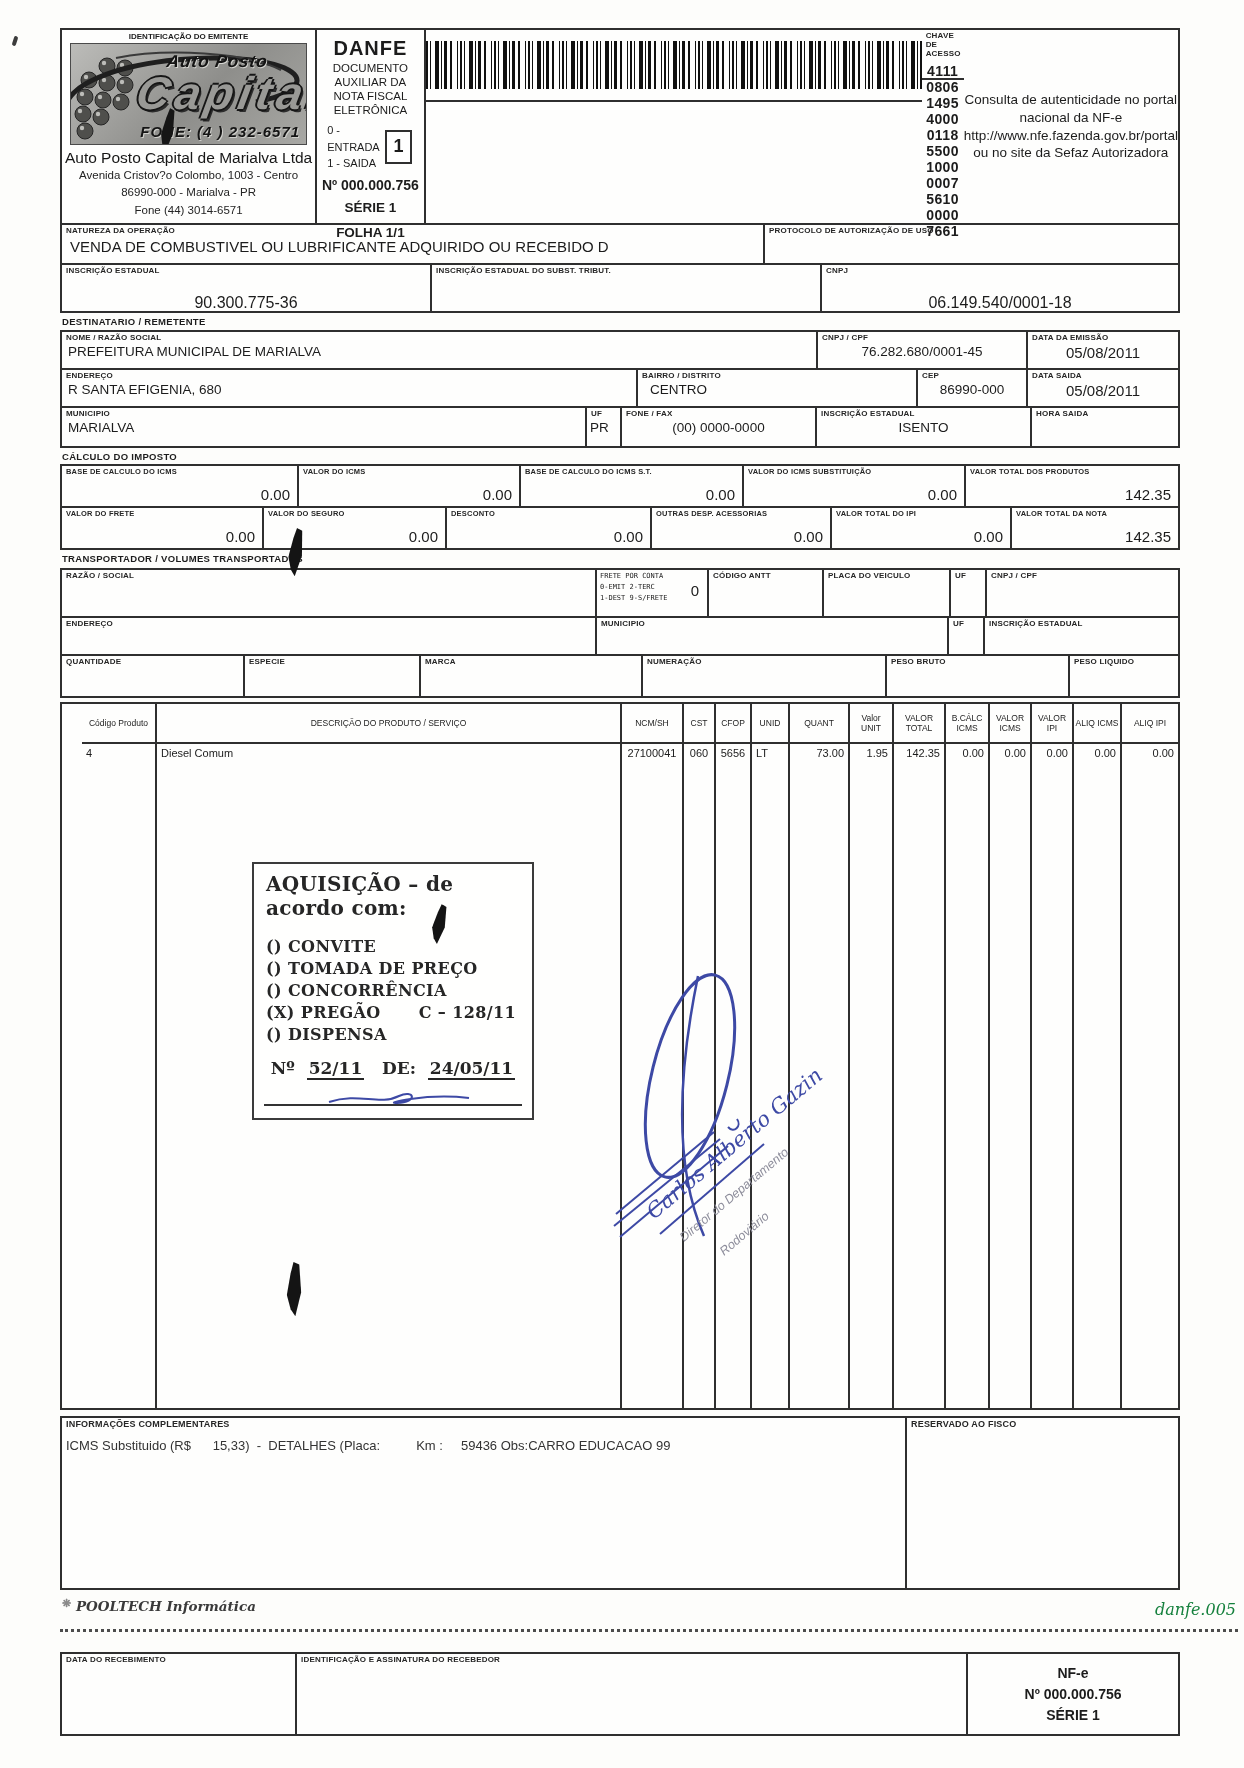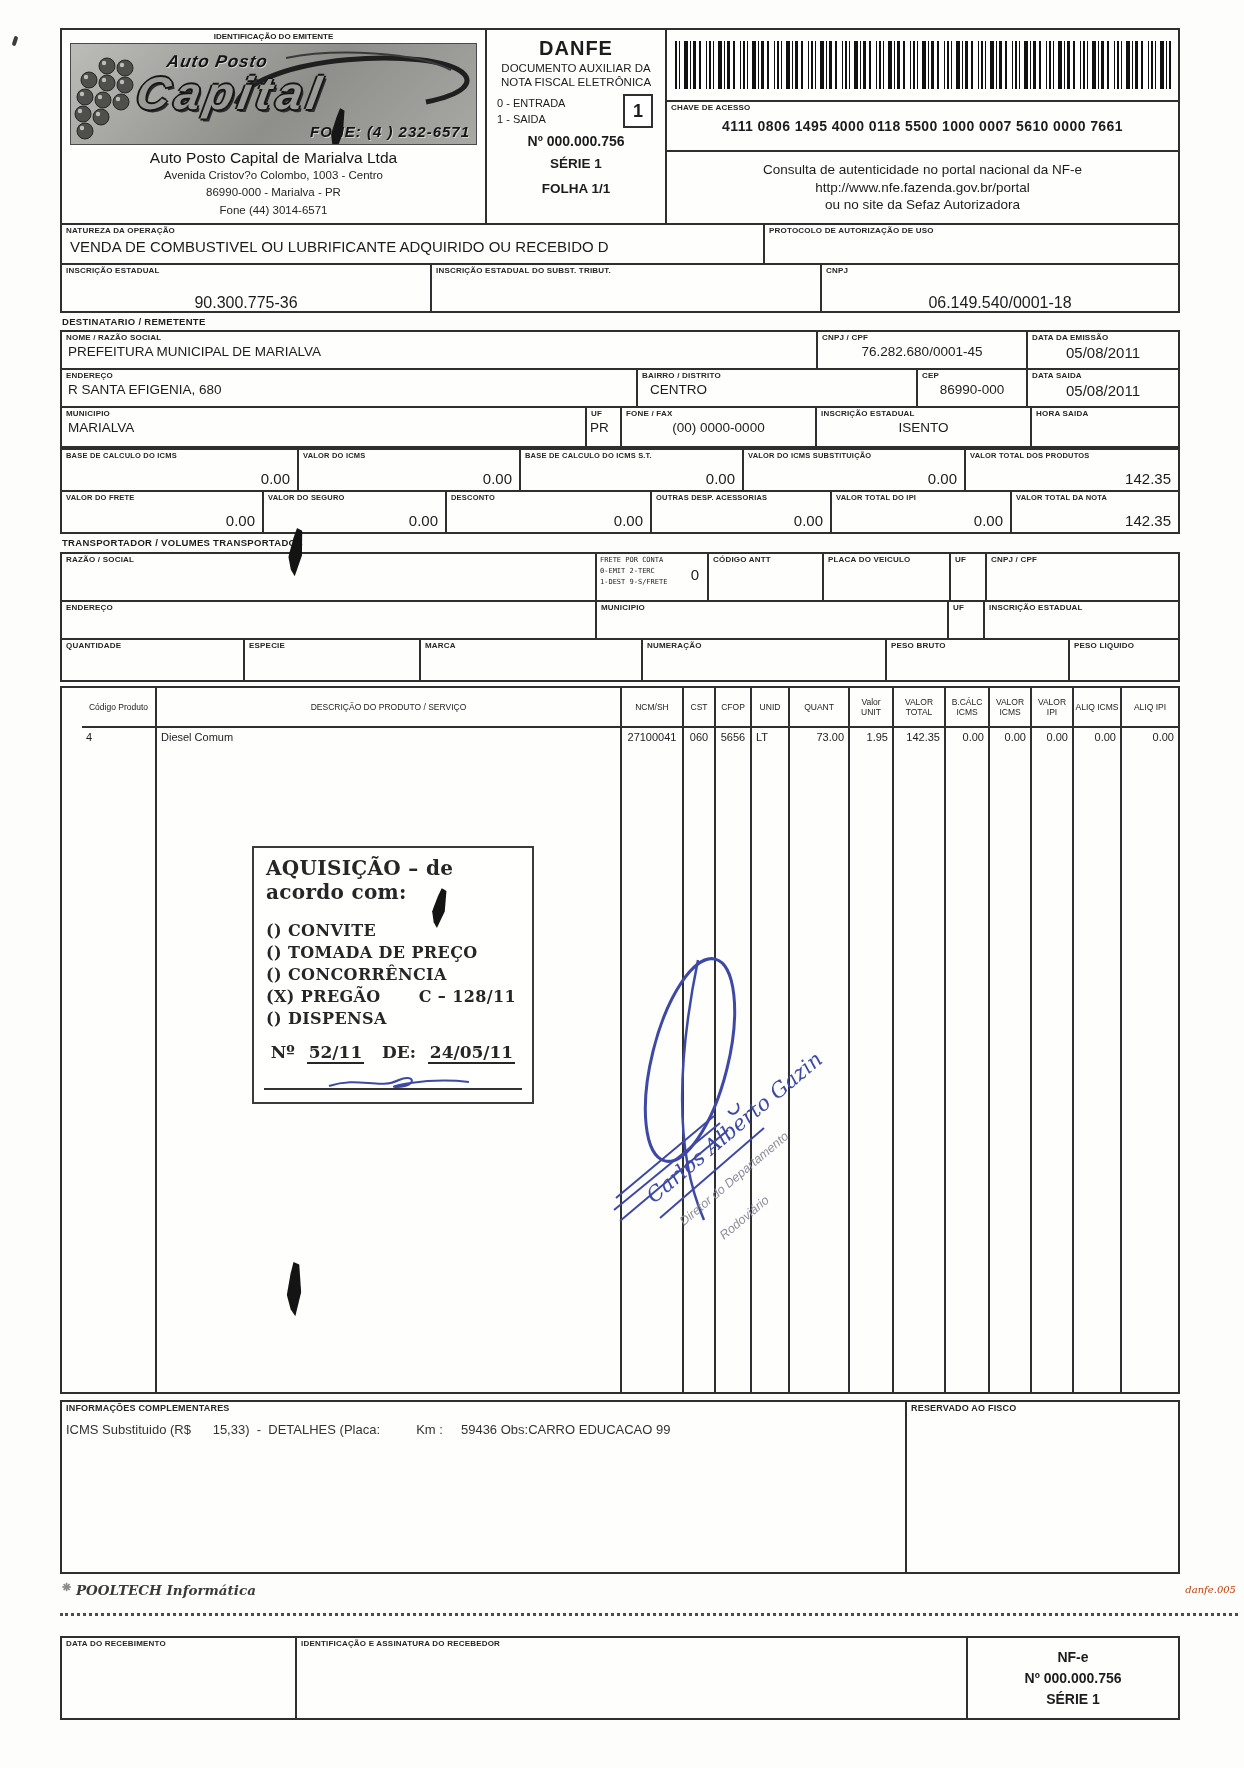--- a/index.html
+++ b/index.html
@@ -43,21 +43,21 @@
   .danfe-title { font-size:20px; font-weight:bold; letter-spacing:1px; }
   .danfe-sub { font-size:11.5px; line-height:1.22; margin-top:1px; padding:0 8px; }
   .io { display:flex; align-items:center; justify-content:space-between; padding:5px 12px 0 10px; text-align:left; }
   .io-lines { font-size:11px; line-height:1.5; }
   .io-box { width:30px; height:34px; border:2px solid #2f2f2f; font-size:18px; font-weight:bold;
             display:flex; align-items:center; justify-content:center; background:#fff; }
   .danfe-num { font-size:14px; font-weight:bold; margin-top:5px; }
   .danfe-serie { font-size:13.5px; font-weight:bold; margin-top:7px; }
   .danfe-folha { font-size:13.5px; font-weight:bold; margin-top:10px; }
 
-  .h-right { flex:1; display:flex; flex-direction:column; }
+  .h-right { flex:1; display:flex; }
   .bar-wrap { height:72px; border-bottom:2px solid #2f2f2f; display:flex; align-items:center; justify-content:center; }
   .barcode { width:496px; height:48px;
     background:repeating-linear-gradient(90deg,
       #111 0 2px, #fff 2px 4px, #111 4px 5px, #fff 5px 9px,
       #111 9px 13px, #fff 13px 15px, #111 15px 16px, #fff 16px 18px,
       #111 18px 21px, #fff 21px 24px, #111 24px 26px, #fff 26px 31px,
       #111 31px 32px, #fff 32px 34px); }
   .chave-box { height:50px; border-bottom:2px solid #2f2f2f; }
   .chave-val { font-size:14px; font-weight:bold; text-align:center; margin-top:5px; letter-spacing:0.4px; }
   .consulta { flex:1; display:flex; flex-direction:column; justify-content:center;
@@ -121,21 +121,21 @@
   .info { height:174px; display:flex; }
   .info-left { width:845px; }
   .info-text { font-size:13px; padding:8px 8px 0 4px; white-space:pre-wrap; color:#333; }
 
   
   .footrow { height:46px; position:relative; }
   .brand { position:absolute; left:2px; top:8px; font-family:"DejaVu Serif", serif;
            font-style:italic; font-weight:bold; font-size:13.5px; color:#3a3a3a; }
   .brand-icon { display:inline-block; color:#8a8a8a; font-size:11px; transform:translateY(-4px); font-style:normal; }
   .docref { position:absolute; right:-56px; top:10px; font-family:"DejaVu Serif", serif;
-            font-style:italic; font-size:10px; color:#c2410c; }
+            font-style:italic; font-size:16px; color:#15803d; }
   .dotline { position:absolute; left:0; bottom:4px; width:1178px; border-bottom:3px dotted #4c4c4c; }
 
   
   .canhoto { height:84px; display:flex; }
   .can-left { flex:1; display:flex; }
   .can-top { height:30px; border-bottom:2px solid #2f2f2f; }
   .can-bottom { flex:1; display:flex; }
   .can-data { width:235px; }
   .can-sign { flex:1; }
   .can-nfe { width:212px; border-left:2px solid #2f2f2f; display:flex; flex-direction:column;
@@ -317,20 +317,21 @@
       <div class="cell rb" style="width:215px">
         <div class="lbl">INSCRIÇÃO ESTADUAL</div>
         <div class="val cv-c">ISENTO</div>
       </div>
       <div class="cell" style="flex:1">
         <div class="lbl">HORA SAIDA</div>
         <div class="val"></div>
       </div>
     </div>
 
+    <div class="sec-label" style="height:16px">CÁLCULO DO IMPOSTO</div>
 
     <div class="row bx imp">
       <div class="cell rb" style="width:237px">
         <div class="lbl">BASE DE CALCULO DO ICMS</div>
         <div class="money">0.00</div>
       </div>
       <div class="cell rb" style="width:222px">
         <div class="lbl">VALOR DO ICMS</div>
         <div class="money">0.00</div>
       </div>

